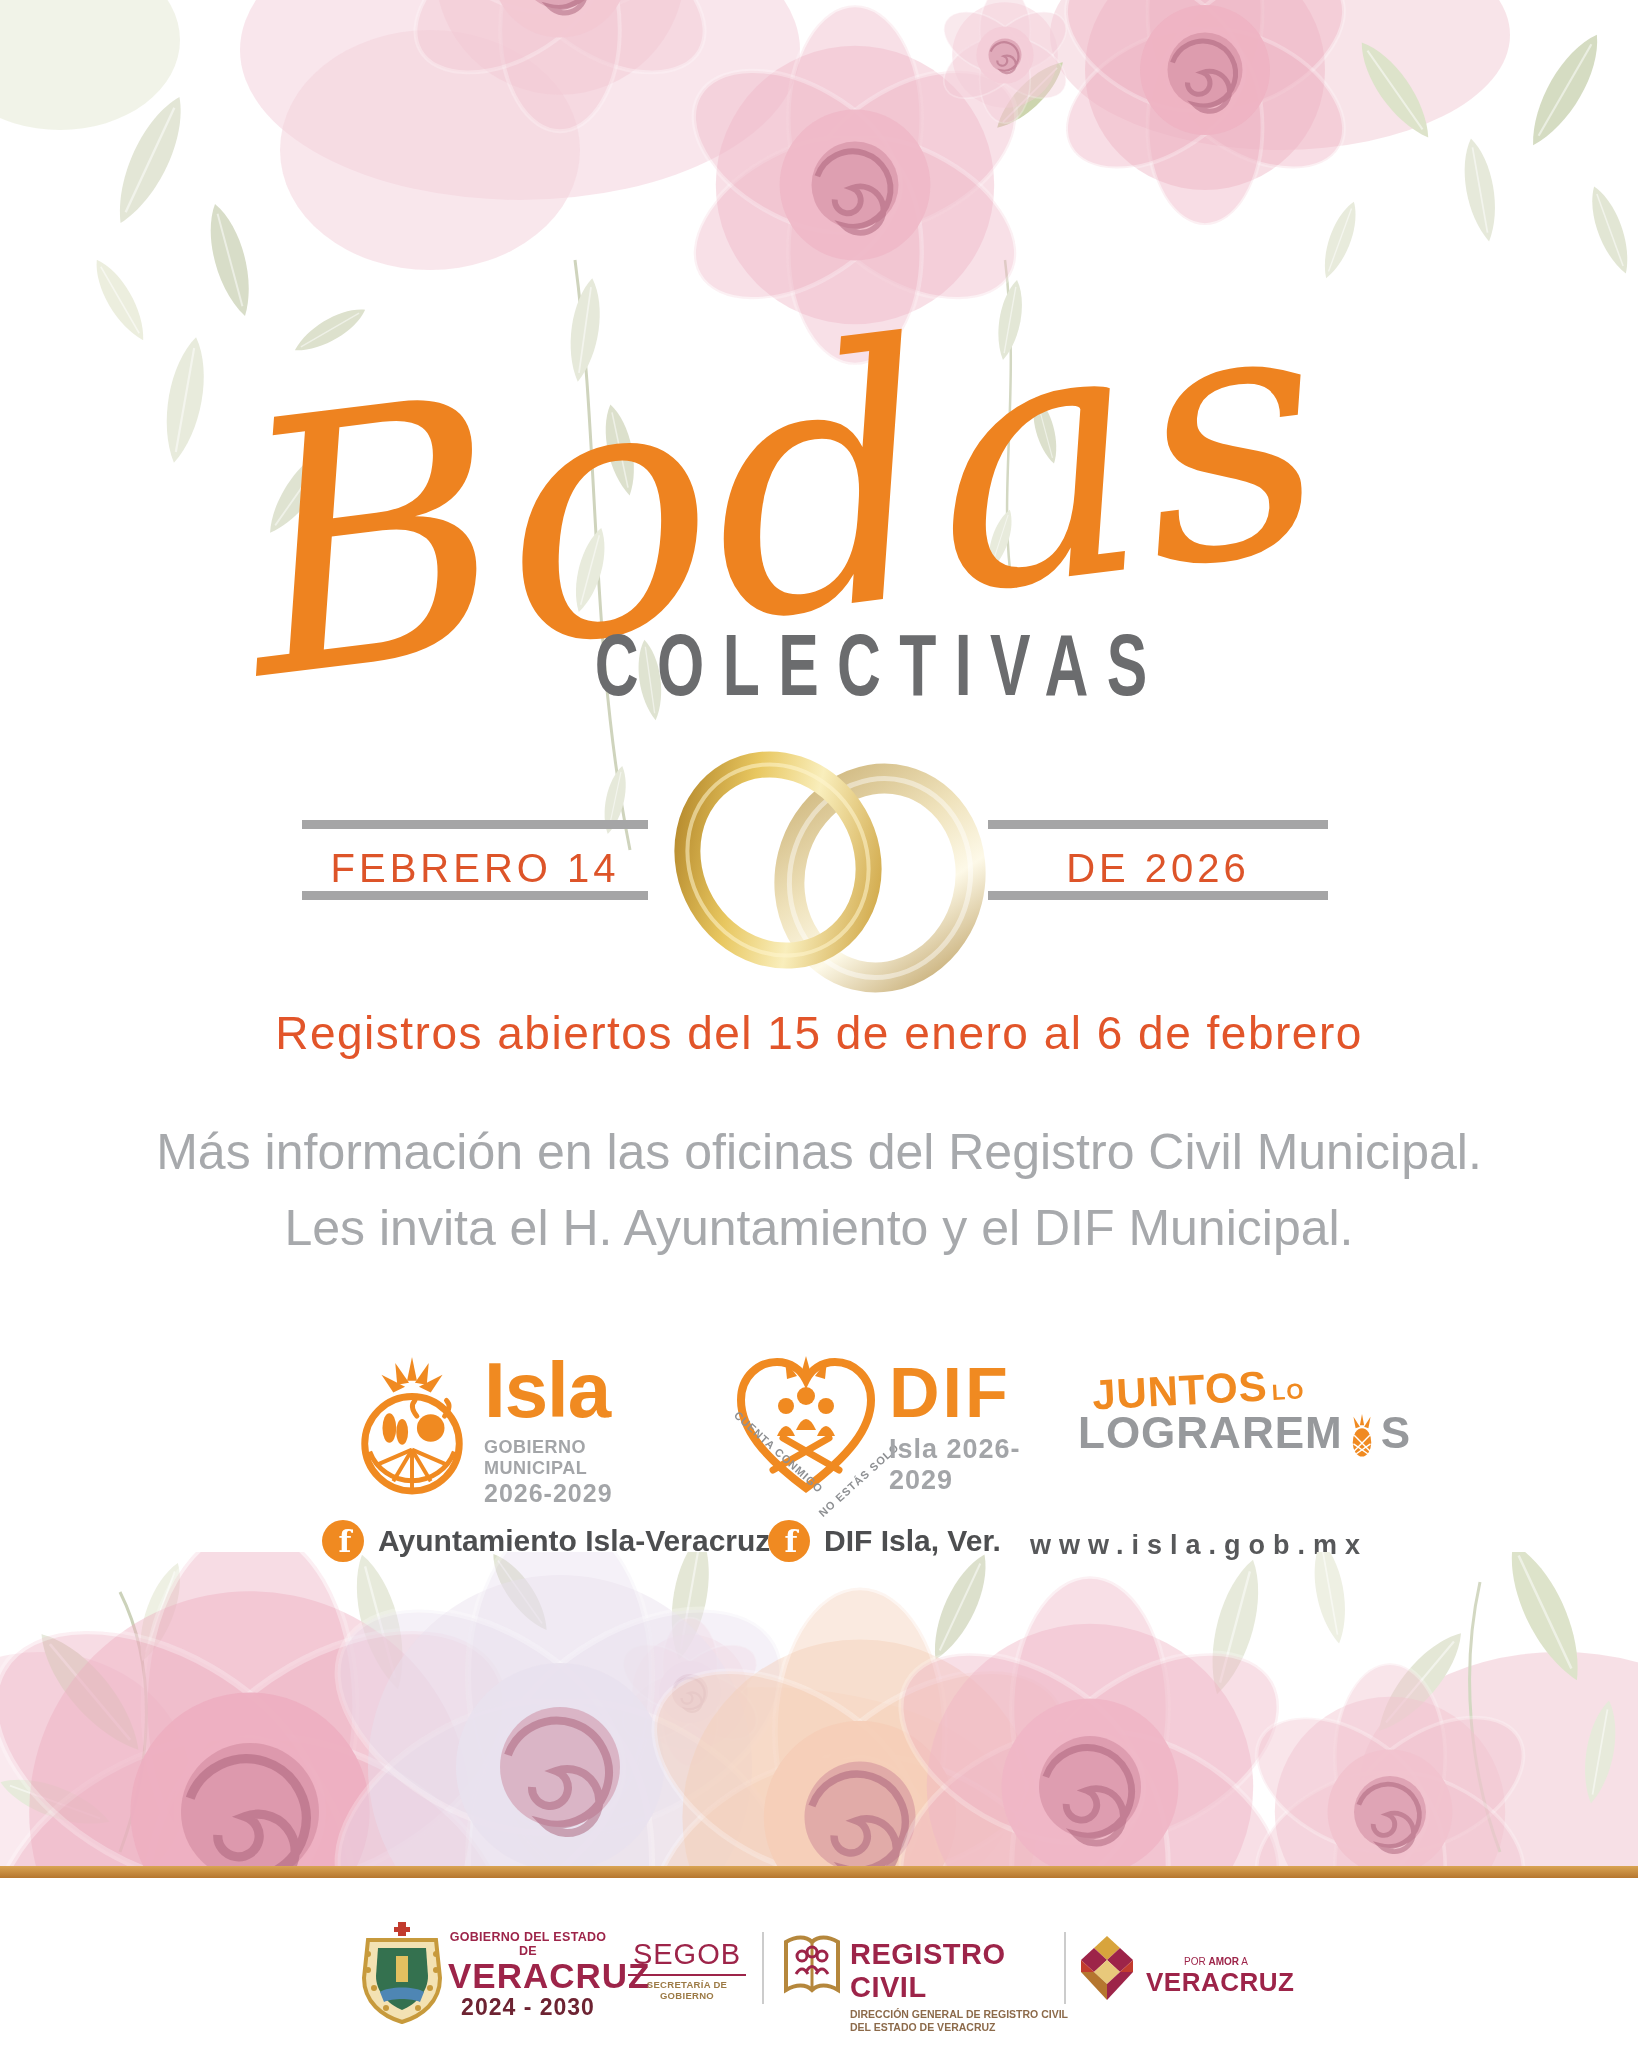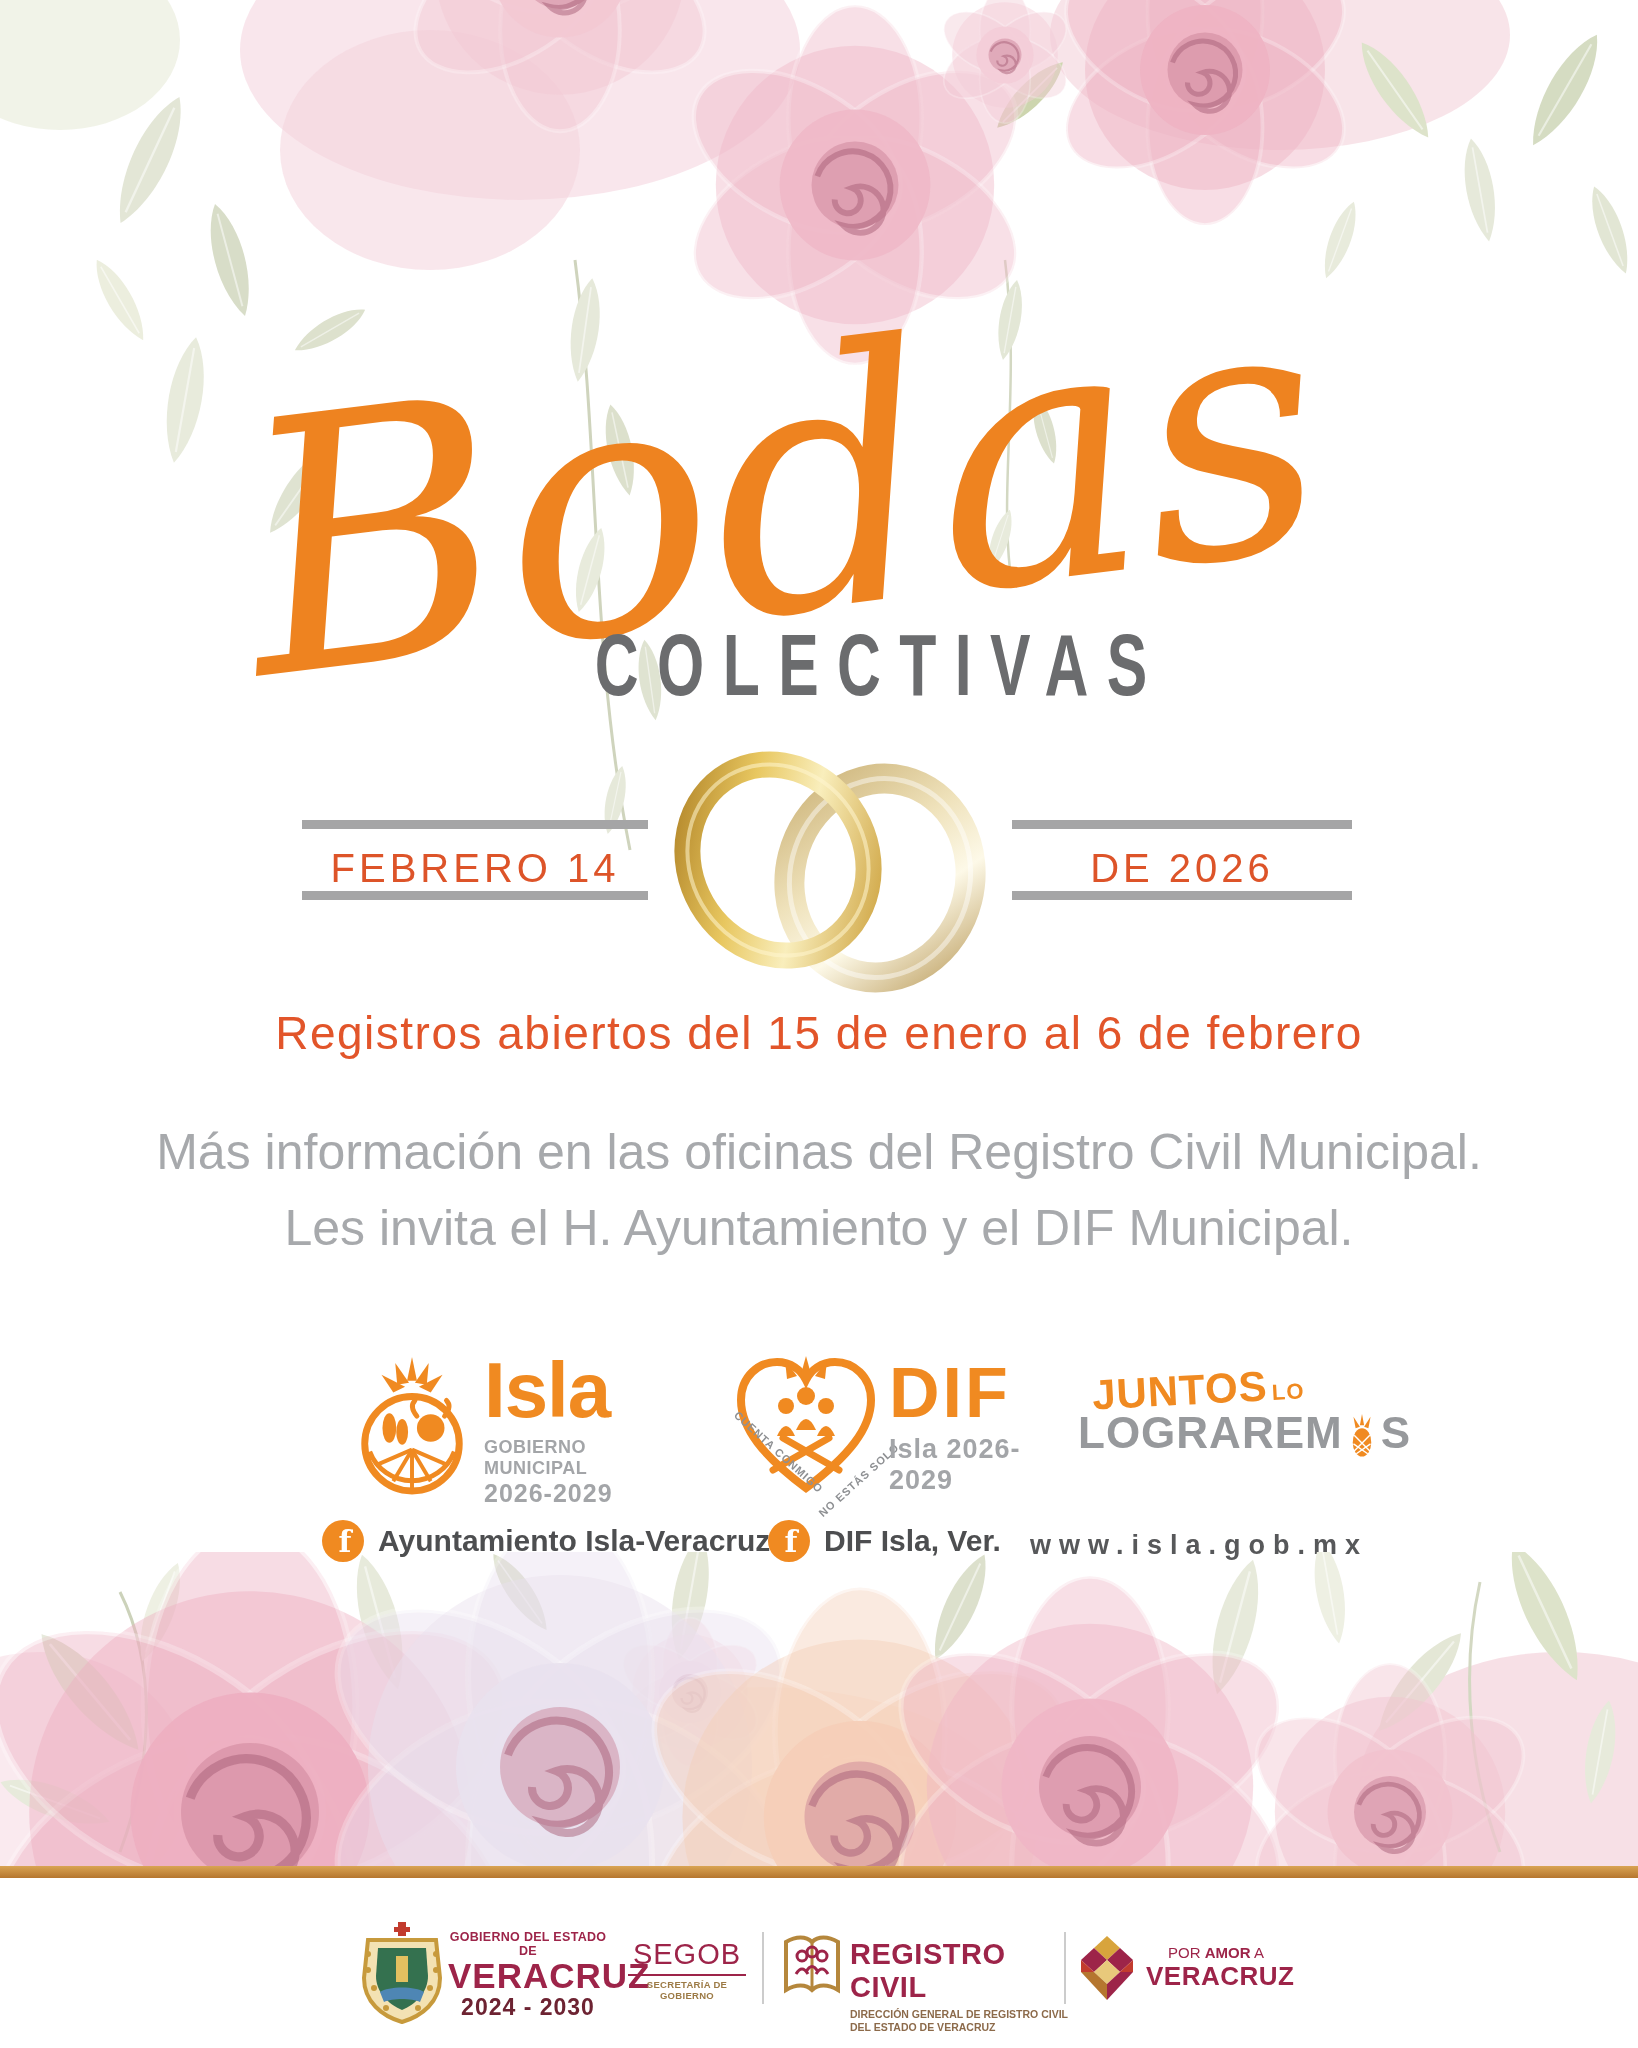--- a/index.html
+++ b/index.html
@@ -14,21 +14,21 @@
   .bodas-wrap{left:150px;top:150px;width:1340px;height:640px;}
   .colectivas{left:560px;top:614px;width:640px;text-align:center;color:#6b6c6e;}
   .colectivas span{display:inline-block;font-weight:700;font-size:66px;letter-spacing:20px;
         transform:scale(.92,1.32);transform-origin:center top;}
 
   
   .date-col{text-align:center;}
   .date-bar{height:9px;background:#a5a5a6;}
   .date-text{font-size:40px;letter-spacing:4px;color:#dd5429;padding:17px 0 0;}
   .date-left{left:302px;top:820px;width:346px;}
-  .date-right{left:1012px;top:820px;width:340px;}
+  .date-right{left:988px;top:820px;width:340px;}
   .rings{left:652px;top:748px;width:350px;height:248px;}
 
   
   .registration{left:0;right:0;top:1006px;text-align:center;font-size:46px;
         letter-spacing:1.5px;color:#e2552a;}
   .info{left:0;right:0;top:1114px;text-align:center;color:#a7a9ac;font-size:50px;line-height:76px;}
   .info .seg{white-space:pre;}
   .info .b{font-weight:400;}
 
   
@@ -71,21 +71,21 @@
   .vz-years{font-size:23px;font-weight:800;color:#6d2332;letter-spacing:1px;}
   .segob-block{position:absolute;left:626px;top:1938px;width:122px;text-align:center;}
   .segob-name{font-size:29px;font-weight:400;letter-spacing:1px;}
   .segob-rule{border-top:2px solid #9d2449;margin:3px 2px;}
   .segob-sub{font-size:9.5px;font-weight:700;color:#9c7a45;letter-spacing:.3px;}
   .v-div{position:absolute;top:1932px;width:2px;height:72px;background:#cccccc;}
   .rc-block{position:absolute;left:850px;top:1938px;width:230px;}
   .rc-name{font-size:29px;font-weight:900;letter-spacing:.5px;}
   .rc-sub{font-size:10.5px;font-weight:700;color:#8c6a4a;line-height:13px;margin-top:4px;}
   .amor-block{position:absolute;left:1146px;top:1944px;width:140px;text-align:center;}
-  .amor-kicker{font-size:15px;font-weight:500;}
+  .amor-kicker{font-size:10px;font-weight:500;margin-top:12px;}
   .amor-kicker .b{font-weight:900;}
   .amor-name{font-size:26px;font-weight:900;letter-spacing:.5px;}
 </style>
 </head>
 <body>
 
 <div class="page">
 
   <svg class="abs deco" style="left:0;top:0" width="1638" height="960" viewBox="0 0 1638 960">
     <defs>

